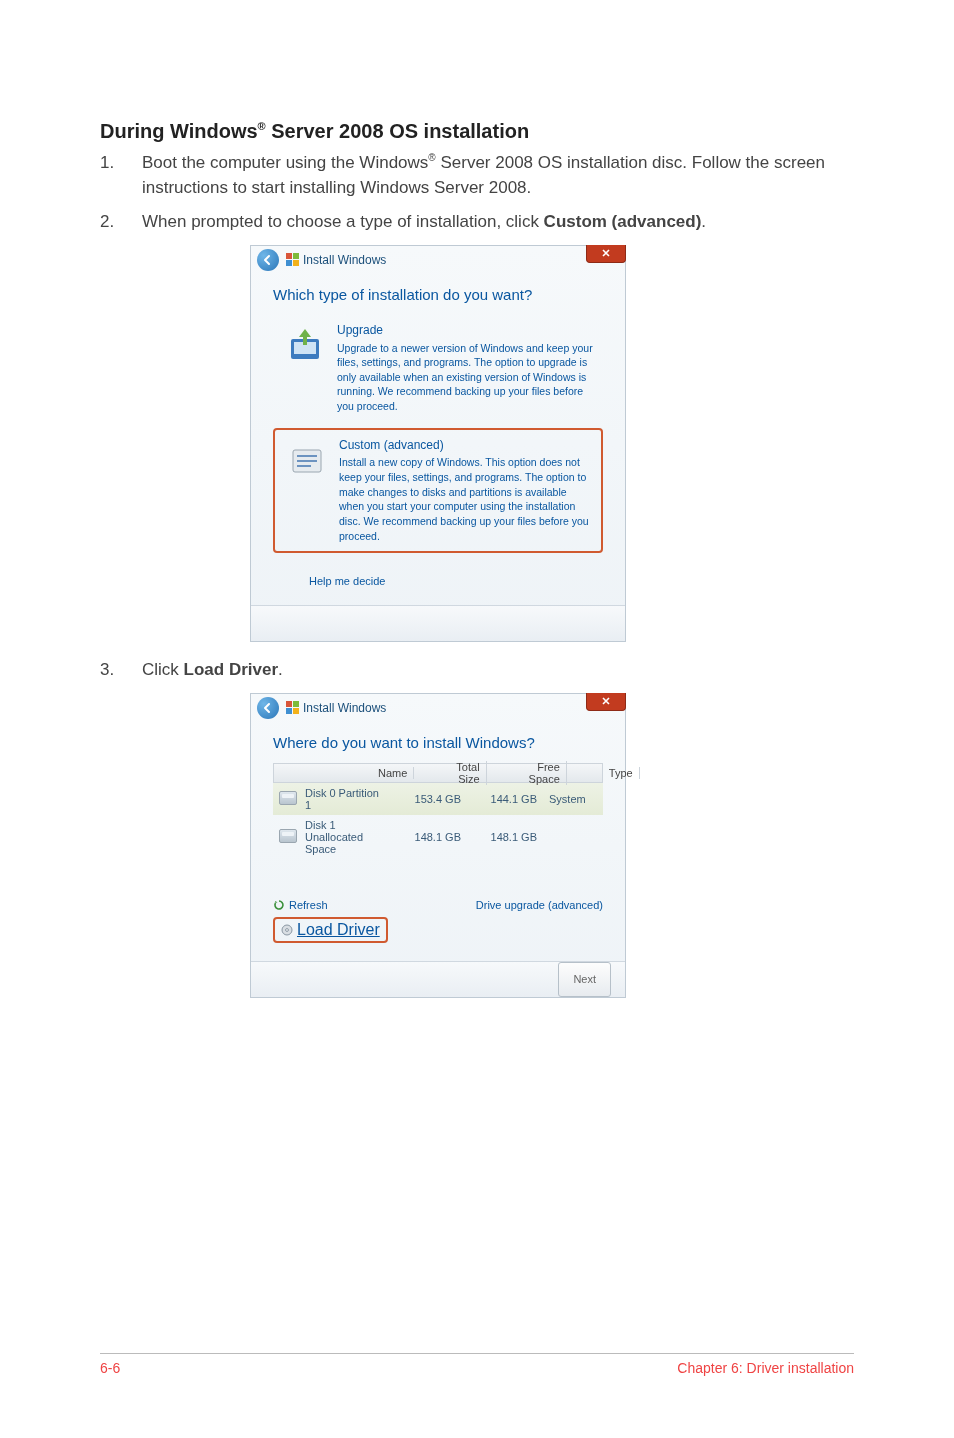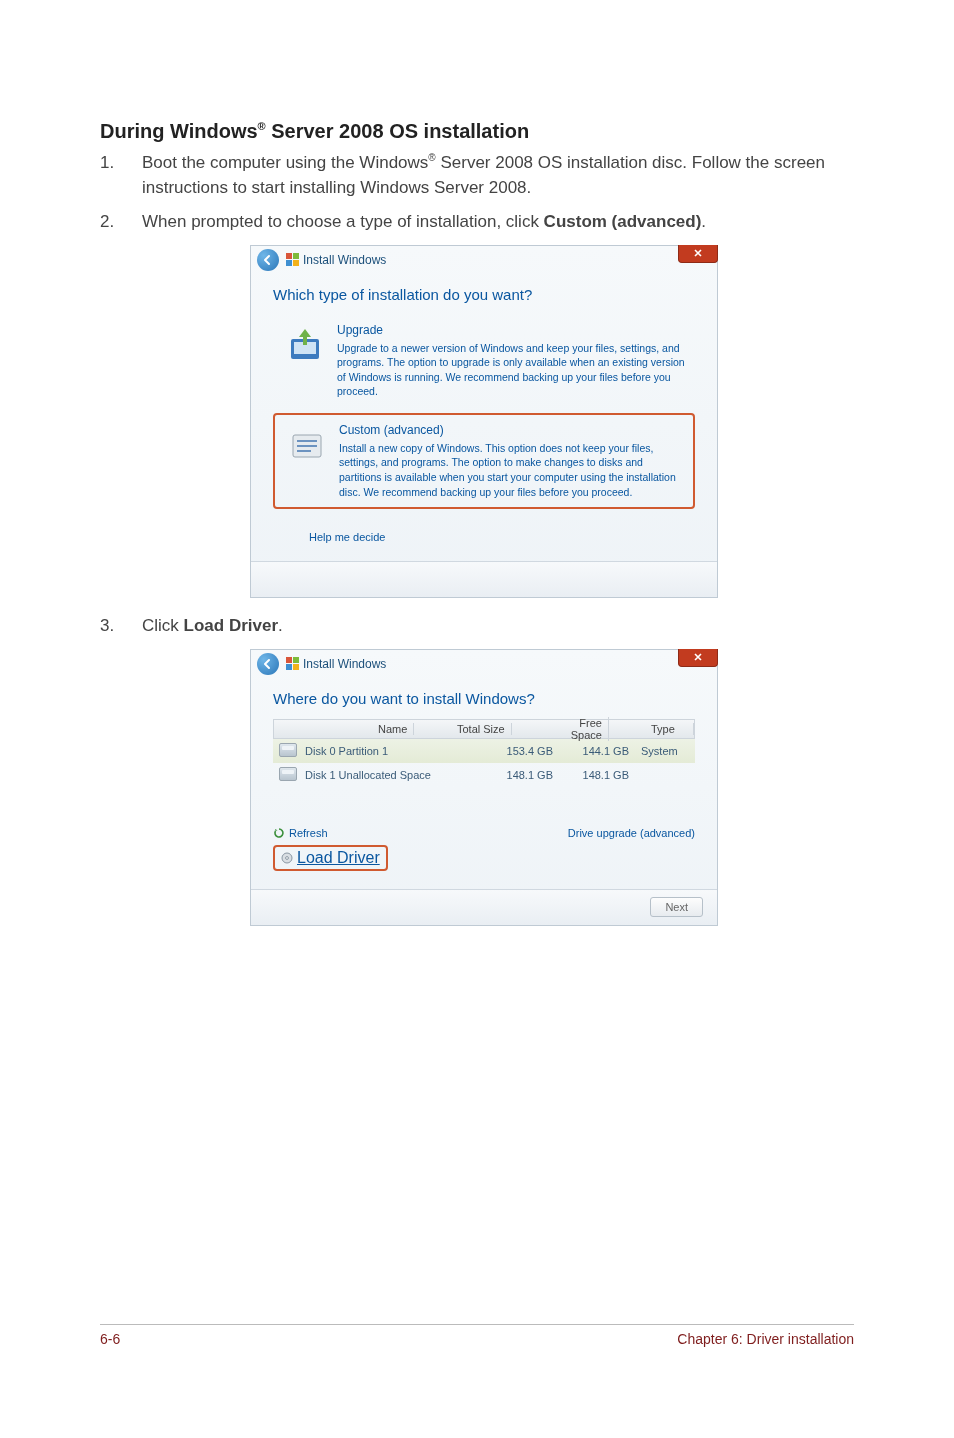--- a/index.html
+++ b/index.html
@@ -10,21 +10,21 @@
   .h3 sup { font-size: 11px; vertical-align: super; }
   .para { font-size: 17px; color: #444; line-height: 1.4; margin-bottom: 14px; }
   .para sup { font-size: 10px; vertical-align: super; }
   .ol { list-style: none; padding-left: 0; }
   .ol li { display: flex; margin-bottom: 10px; font-size: 17px; color: #444; line-height: 1.45; }
   .ol li .num { width: 42px; flex-shrink: 0; }
   .ol li .txt { flex: 1; }
   .ol li .txt sup { font-size: 10px; vertical-align: super; }
   .bold { font-weight: bold; }
 
-  .dialog { width: 468px; margin: 10px 0 16px 150px; border: 1px solid #bfcad4; background: linear-gradient(#f6f9fb,#eef3f7); font-family: "Segoe UI", Arial, sans-serif; position: relative; }
+  .dialog { width: 376px; margin: 10px 0 16px 150px; border: 1px solid #bfcad4; background: linear-gradient(#f6f9fb,#eef3f7); font-family: "Segoe UI", Arial, sans-serif; position: relative; }
   .titlebar { display: flex; align-items: center; height: 28px; padding: 0 6px; position: relative; }
   .back-btn { width: 22px; height: 22px; border-radius: 50%; background: radial-gradient(circle at 30% 30%, #6fb6e8, #2a76b8); display:flex; align-items:center; justify-content:center; margin-right:6px; }
   .back-btn svg { display:block; }
   .win-icon { width: 14px; height: 14px; margin-right: 4px; display:inline-block; }
   .win-icon span { display:block; width:6px; height:6px; float:left; margin:0.5px; }
   .win-icon .r  { background:#d9563a; }
   .win-icon .g  { background:#7dbb3a; }
   .win-icon .b  { background:#3f8fd1; }
   .win-icon .y  { background:#f3b21b; }
   .title-text { font-size: 12px; color:#1b4f7a; }
@@ -35,21 +35,21 @@
   .prompt { color:#0a57a0; font-size: 15px; margin: 4px 0 12px 0; }
 
   .option-row { display:flex; padding:8px 10px; margin-bottom:6px; }
   .option-row.selected { border:2px solid #d05a30; border-radius:4px; }
   .opt-icon { width:44px; height:44px; flex-shrink:0; margin-right:10px; display:flex; align-items:center; justify-content:center; }
   .opt-text { font-size:11px; line-height:1.3; }
   .opt-title { color:#0a57a0; text-decoration:none; font-size:12px; display:block; margin-bottom:2px;}
   .opt-desc { color:#0a57a0; font-size:10.5px; }
 
   .help-link { color:#0a57a0; font-size:11px; margin-top:22px; display:block; text-decoration:none;padding-left:36px; }
-  .footer-bar { height:36px; border-top:1px solid #d0d8e0; background: linear-gradient(#f7f9fb,#e9eef3); display:flex; align-items:center; justify-content:flex-end; padding:0 14px; }
+  .footer-bar { height:36px; border-top:1px solid #d0d8e0; background: linear-gradient(#f7f9fb,#e9eef3); display:flex; justify-content:flex-end; padding:0 14px; }
   .next-btn { font-size:11px; color:#666; background:linear-gradient(#fdfdfd,#e7ebef); border:1px solid #b6c0c9; border-radius:3px; padding:3px 14px; }
 
   
   .table-head, .table-row { display:flex; font-size:11px; align-items:center; }
   .table-head { background:linear-gradient(#f4f6f8,#e3e8ec); border:1px solid #cdd4db; height:20px; }
   .table-head > div { border-right:1px solid #cdd4db; padding:0 6px; color:#444;margin-left:36px; }
   .col-icon { width:26px; flex-shrink:0; }
   .col-name { flex:1; }
   .col-size { width:76px; text-align:right; }
   .col-free { width:76px; text-align:right; }
@@ -59,21 +59,21 @@
   .table-row > div { padding:0 6px; }
   .disk-icn { width:18px; height:14px; background:linear-gradient(#dfe7ee,#b9c5cf); border:1px solid #9aa6b0; border-radius:2px; display:inline-block; position:relative; }
   .disk-icn:after { content:""; position:absolute; top:2px; left:2px; right:2px; height:4px; background:#eef3f7; border-radius:1px;}
 
   .link-row { display:flex; gap:18px; margin-top:40px; font-size:11px; }
   .refresh-lnk { color:#0a57a0; display:flex; align-items:center; gap:4px; }
   .load-lnk-outer { border:2px solid #d05a30; border-radius:4px; padding:2px 6px; display:inline-flex; align-items:center; gap:4px; }
   .load-lnk { color:#0a57a0; text-decoration:underline; }
   .drive-opts { margin-left:auto; color:#0a57a0; }
 
-  .page-footer { position:absolute; bottom:53px; left:100px; right:100px; display:flex; justify-content:space-between; font-size:14px; color:#7f1d1d; border-top:1px solid #bbb; padding-top:6px;}
+  .page-footer { position:absolute; bottom:24px; left:100px; right:100px; display:flex; justify-content:space-between; font-size:14px; color:#ef4444; border-top:1px solid #bbb; padding-top:6px;}
 </style>
 </head>
 <body>
 
 <div class="page">
 
 
   <div class="h3">
     <b><span>During Windows</span><sup>®</sup><span> Server 2008 OS installation</span></b>
   </div>

